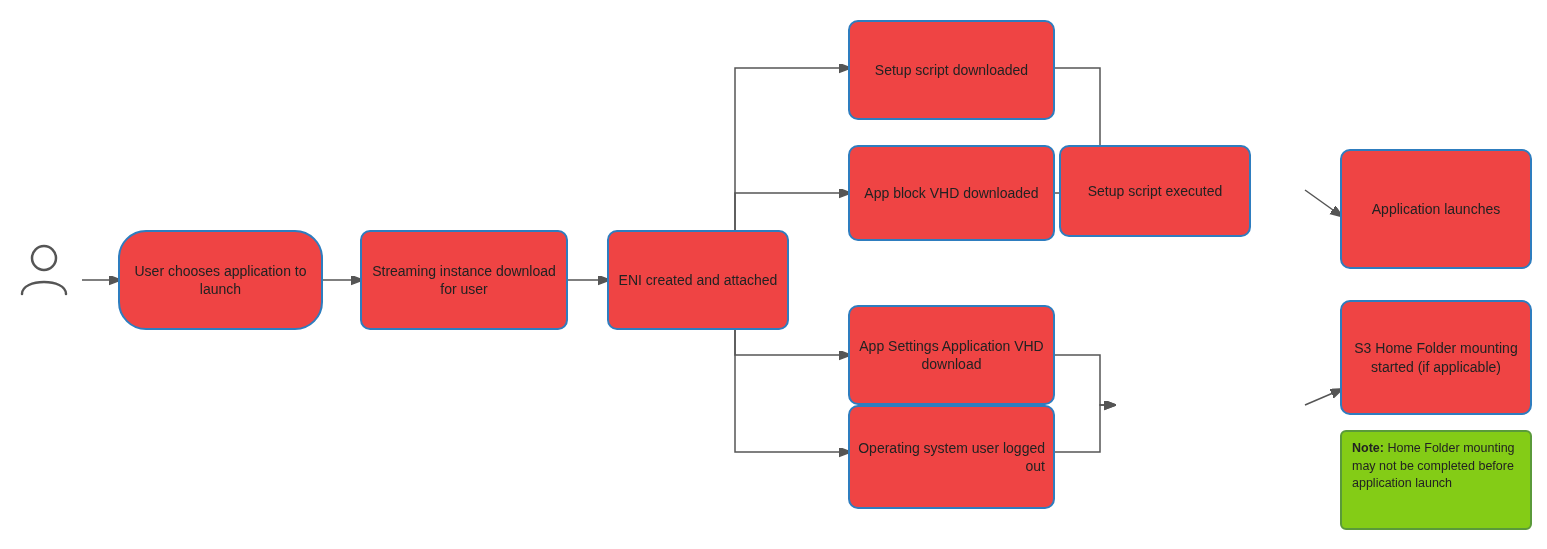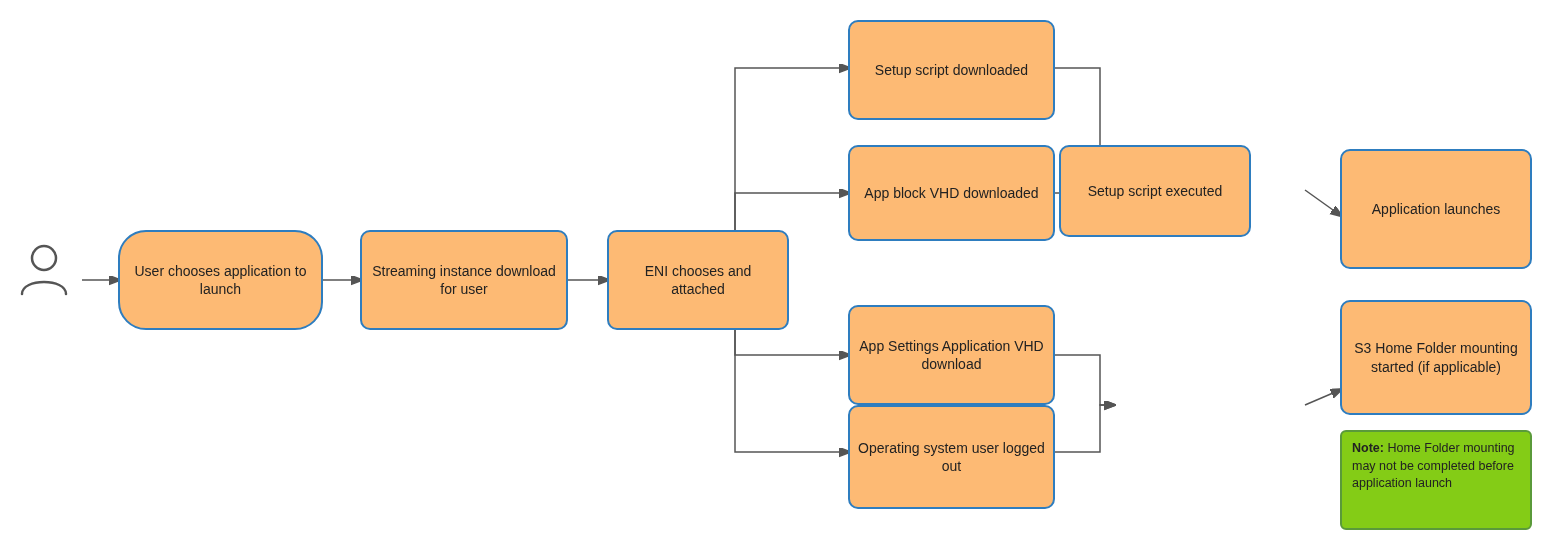--- a/index.html
+++ b/index.html
@@ -14,21 +14,21 @@
     .diagram {
       position: absolute;
       top: 0; left: 0;
       width: 1547px;
       height: 549px;
     }
     .node {
       position: absolute;
       border: 2px solid #2e7dbf;
       border-radius: 10px;
-      background: #fdba74;
+      background: #ef4444;
       display: flex;
       align-items: center;
       justify-content: center;
       text-align: center;
       font-size: 14px;
       color: #222;
       line-height: 1.3;
       padding: 8px;
     }
     .node-note {
@@ -132,36 +132,36 @@
 
   <div class="node" style="left:118px; top:230px; width:205px; height:100px;border-radius:28px;">
     <span>User chooses application to launch</span>
   </div>
 
   <div class="node" style="left:360px; top:230px; width:208px; height:100px;">
     <span>Streaming instance download for user</span>
   </div>
 
   <div class="node" style="left:607px; top:230px; width:182px; height:100px;">
-    <span>ENI chooses and attached</span>
+    <span>ENI created and attached</span>
   </div>
 
   <div class="node" style="left:848px; top:20px; width:207px; height:100px;">
     <span>Setup script downloaded</span>
   </div>
 
   <div class="node" style="left:848px; top:145px; width:207px; height:96px;">
     <span>App block VHD downloaded</span>
   </div>
 
   <div class="node" style="left:848px; top:305px; width:207px; height:100px;">
     <span>App Settings Application VHD download</span>
   </div>
 
-  <div class="node" style="left:848px; top:405px; width:207px; height:104px;">
+  <div class="node" style="left:848px; top:405px; width:207px; height:104px;text-align:right;">
     <span>Operating system user logged out</span>
   </div>
 
   <div class="node" style="left:1059px; top:145px; width:192px; height:92px;">
     <span>Setup script executed</span>
   </div>
 
 
   <div class="node" style="left:1340px; top:149px; width:192px; height:120px;">
     <span>Application launches</span>

